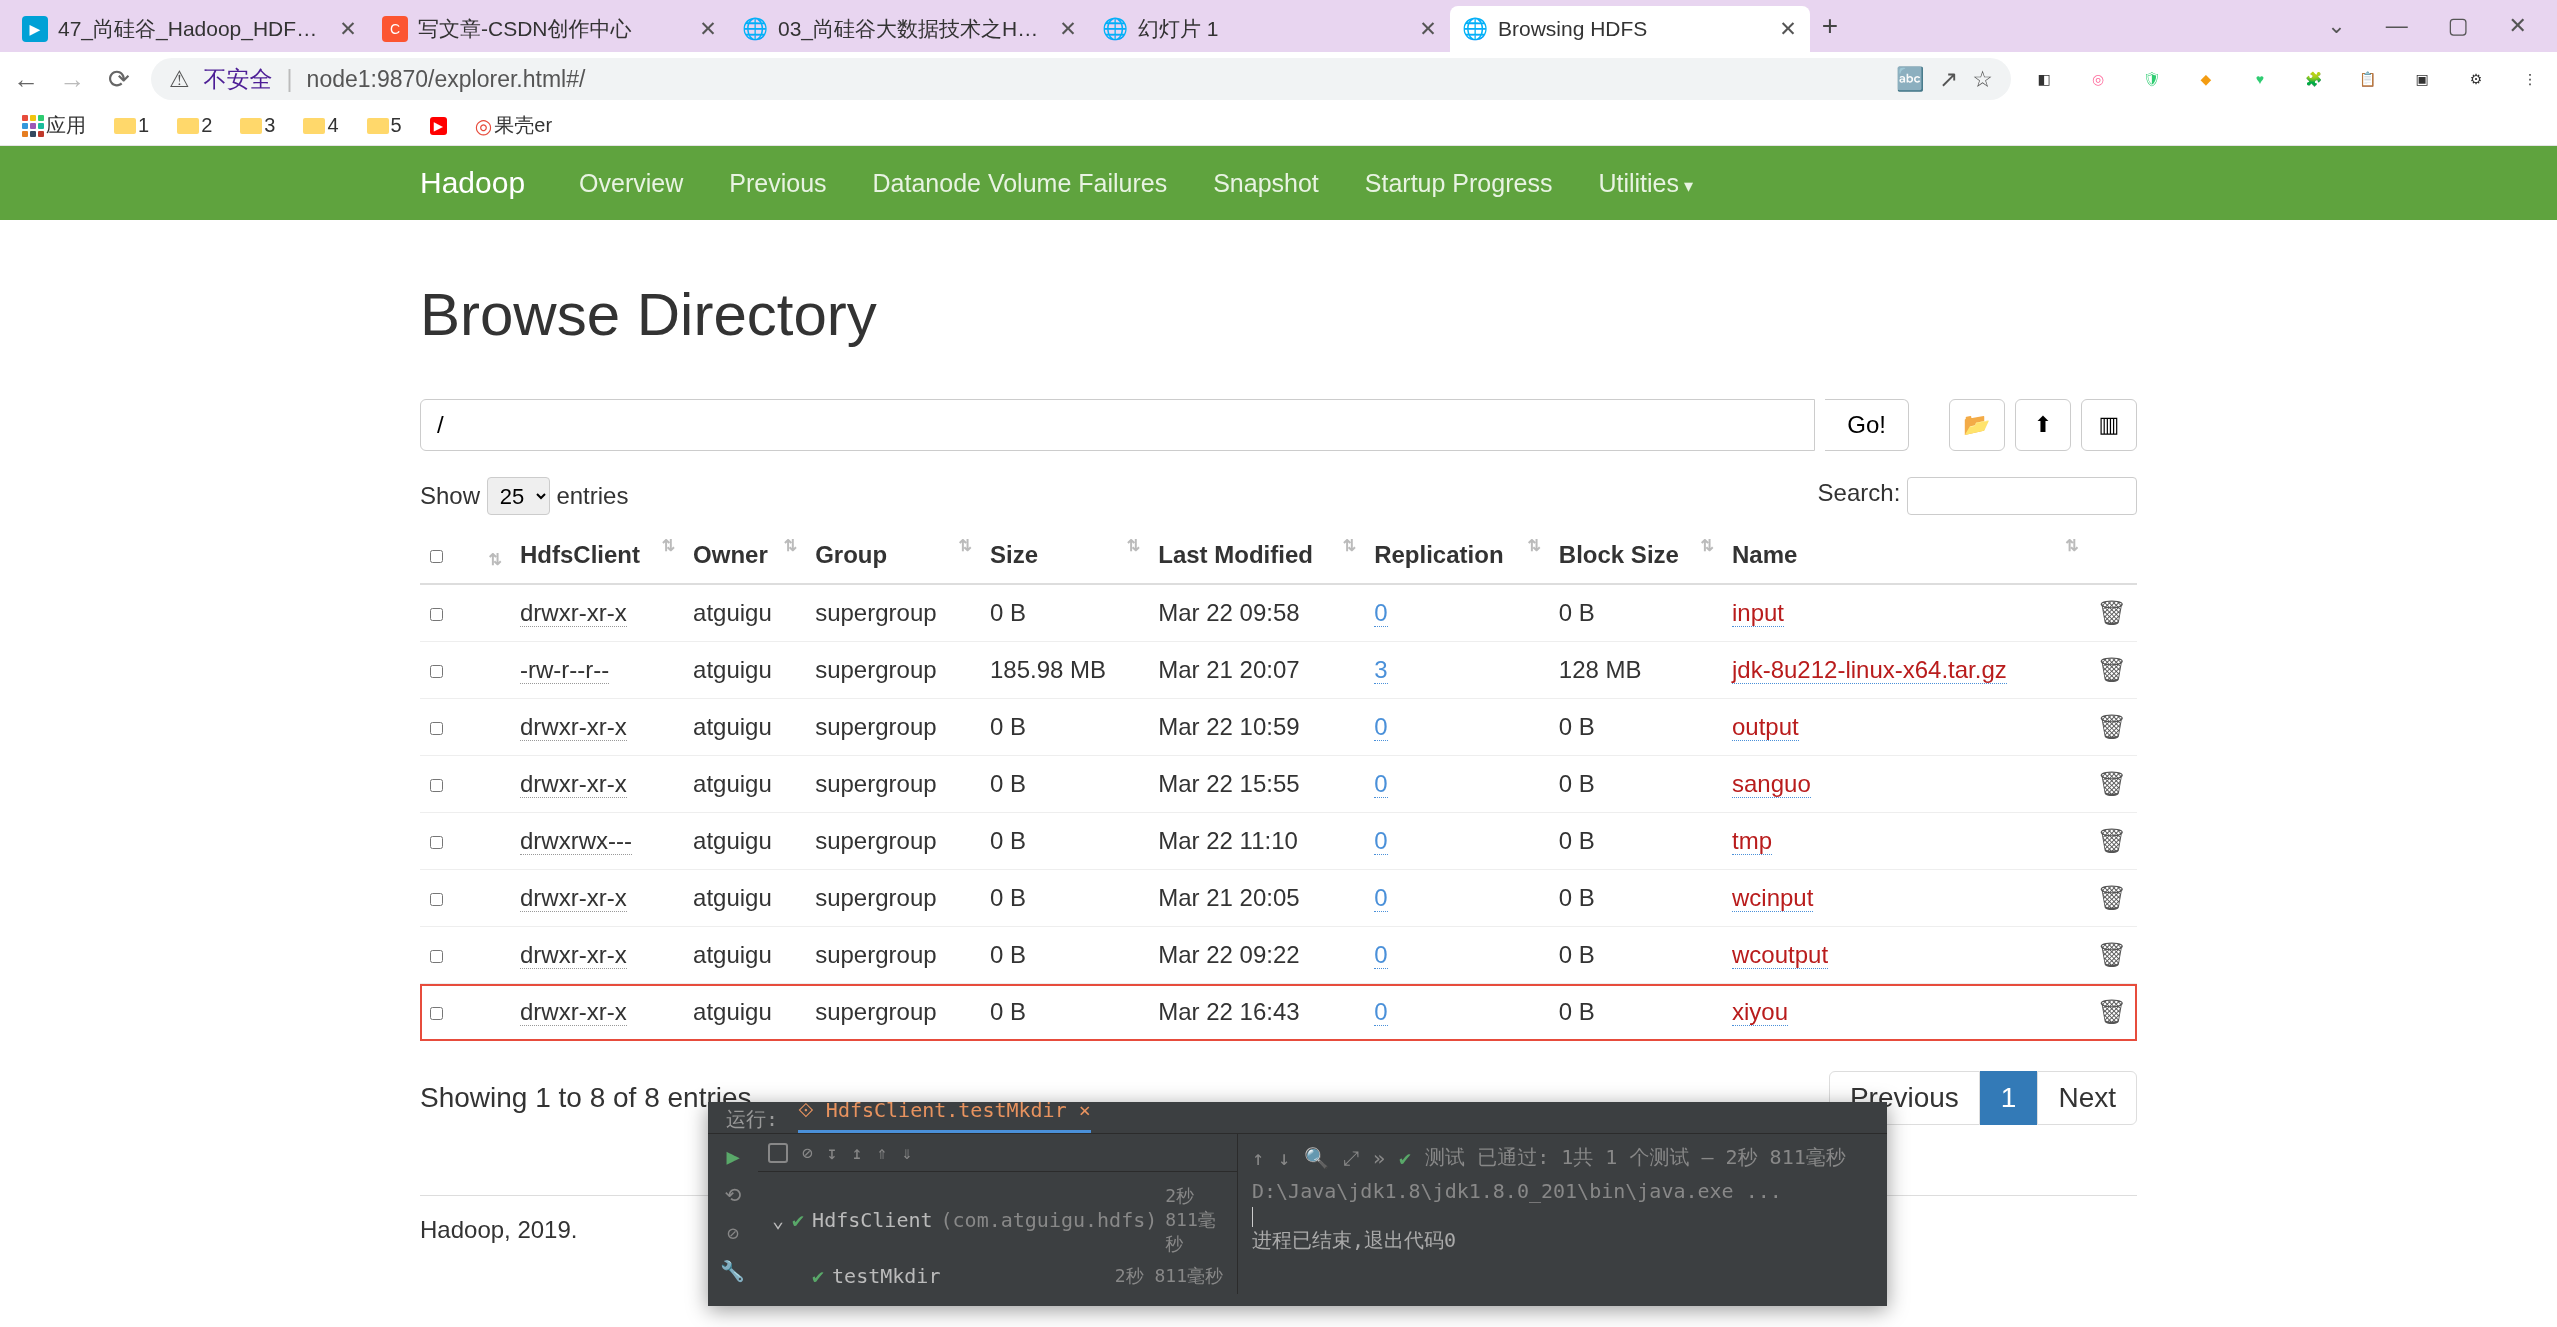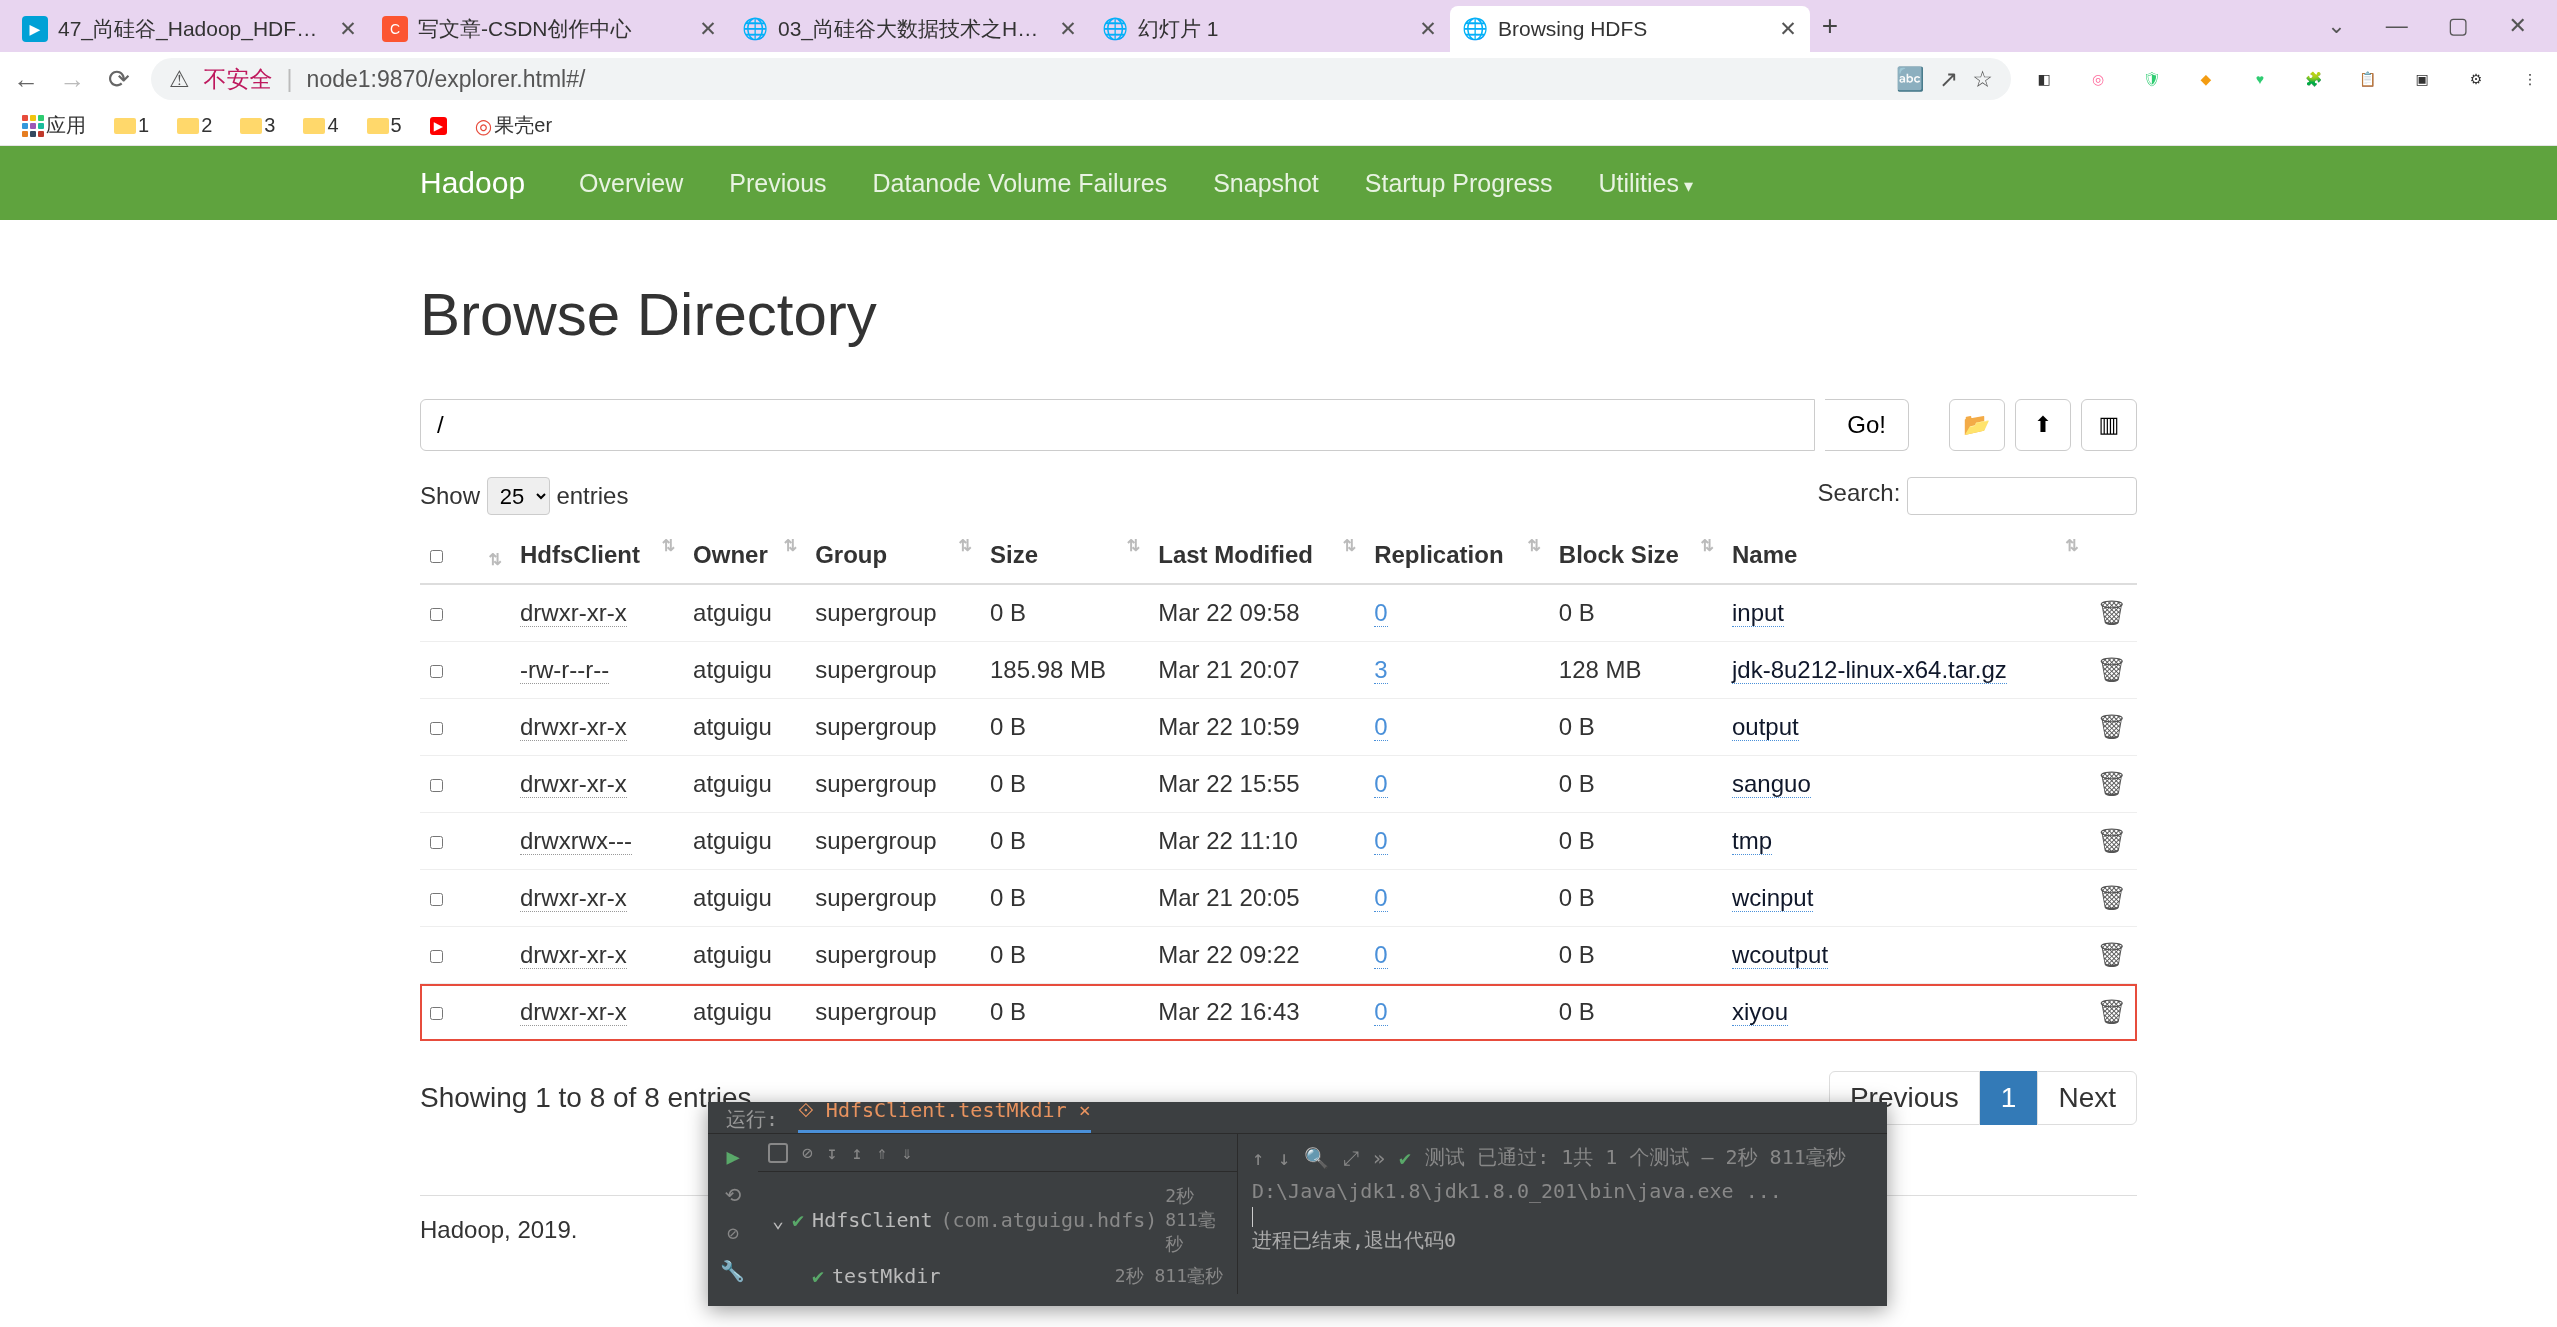--- a/index.html
+++ b/index.html
@@ -14,21 +14,21 @@
 .tab .title { flex: 1; overflow: hidden; white-space: nowrap; text-overflow: ellipsis; }
 .tab .close { flex-shrink: 0; width: 20px; text-align: center; color: #555; cursor: pointer; }
 .new-tab { width: 40px; text-align: center; font-size: 28px; color: #444; cursor: pointer; }
 .window-controls { margin-left: auto; display: flex; gap: 40px; padding-right: 30px; font-size: 22px; color: #555; }
 .window-controls span { cursor: pointer; }
 
 .addr-bar { background: #fff; height: 54px; display: flex; align-items: center; padding: 0 12px; gap: 18px; }
 .addr-bar .nav-btn { width: 34px; text-align: center; font-size: 26px; color: #666; cursor: pointer; }
 .addr-bar .nav-btn.disabled { color: #bbb; }
 .url-box { flex: 0 0 1860px; height: 42px; background: #f1f3f4; border-radius: 21px; display: flex; align-items: center; padding: 0 18px; gap: 14px; font-size: 23px; color: #555; }
-.url-box .warn { color: #be185d; }
+.url-box .warn { color: #4c1d95; }
 .url-box .url-text { flex: 1; }
 .addr-icons { display: flex; gap: 24px; align-items: center; margin-left: auto; }
 .addr-icons .ic { width: 30px; height: 30px; display: flex; align-items: center; justify-content: center; cursor: pointer; }
 
 .bookmarks { background: #fff; height: 40px; display: flex; align-items: center; gap: 28px; padding: 0 22px; border-bottom: 1px solid #e5e5e5; font-size: 20px; color: #333; }
 .bookmarks .bm { display: flex; align-items: center; gap: 2px; cursor: pointer; text-align: center; }
 .folder-ic { width: 22px; height: 16px; background: #ffd86b; border-radius: 2px; display: inline-block; }
 .apps-ic { width: 22px; height: 22px; display: grid; grid-template-columns: 1fr 1fr 1fr; grid-template-rows: 1fr 1fr 1fr; gap: 2px; }
 .apps-ic i { background: #e74c3c; border-radius: 1px; }
 .apps-ic i:nth-child(2){background:#f1c40f}.apps-ic i:nth-child(3){background:#2ecc71}.apps-ic i:nth-child(4){background:#3498db}.apps-ic i:nth-child(5){background:#9b59b6}.apps-ic i:nth-child(6){background:#1abc9c}.apps-ic i:nth-child(7){background:#e67e22}.apps-ic i:nth-child(8){background:#34495e}.apps-ic i:nth-child(9){background:#c0392b}
@@ -49,21 +49,21 @@
 
 .table-controls { display: flex; justify-content: space-between; align-items: center; margin-bottom: 12px; font-size: 24px; }
 .show-sel { height: 38px; border: 1px solid #ccc; border-radius: 4px; padding: 0 8px; font-size: 22px; }
 .search-inp { height: 38px; width: 230px; border: 1px solid #ccc; border-radius: 4px; padding: 0 10px; }
 
 table.dt { width: 100%; border-collapse: collapse; font-size: 24px; }
 table.dt th { text-align: left; padding: 14px 10px; border-bottom: 2px solid #ddd; font-weight: 600; position: relative; }
 table.dt th .sort { position: absolute; right: 8px; color: #bbb; font-size: 16px; line-height: 10px; }
 table.dt td { padding: 14px 10px; border-bottom: 1px solid #eee; }
 .perm { border-bottom: 1px dotted #999; }
-.lnk { color: #0f172a; border-bottom: 1px dotted #4a90d9; cursor: pointer; }
+.lnk { color: #b91c1c; border-bottom: 1px dotted #4a90d9; cursor: pointer; }
 .rep { color: #4a90d9; border-bottom: 1px dotted #4a90d9; }
 .trash { color: #555; cursor: pointer; }
 tr.highlight td { position: relative; }
 tr.highlight { outline: 2px solid #e74c3c; outline-offset: -2px; }
 tr.highlight td:first-child { border-left: none; }
 
 .table-footer { display: flex; justify-content: space-between; align-items: center; margin-top: 30px; font-size: 28px; }
 .pager { display: flex; }
 .pager .pbtn { padding: 10px 20px; border: 1px solid #ddd; cursor: pointer; }
 .pager .pbtn.active { background: #337ab7; color: #fff; border-color: #337ab7; }

